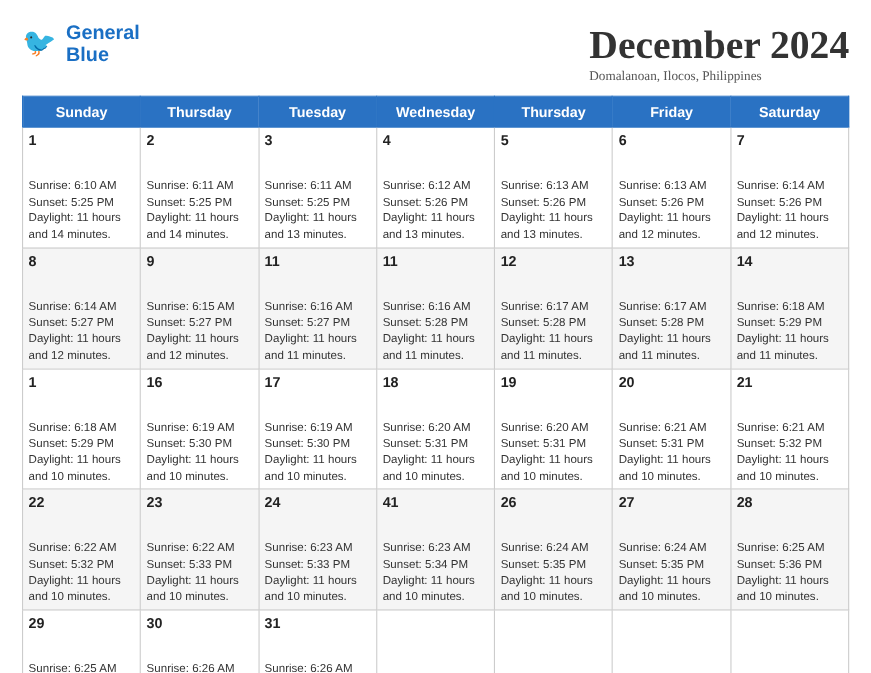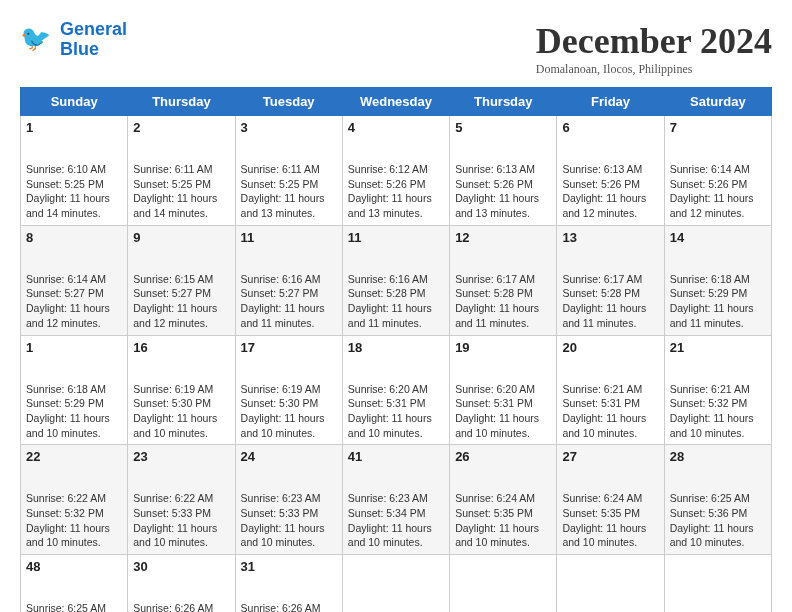--- a/index.html
+++ b/index.html
@@ -240,21 +240,21 @@
           <span class="day-number">27</span>
           <div class="day-info">Sunrise: 6:24 AM<br>Sunset: 5:35 PM<br>Daylight: 11 hours and 10 minutes.</div>
         </td>
         <td>
           <span class="day-number">28</span>
           <div class="day-info">Sunrise: 6:25 AM<br>Sunset: 5:36 PM<br>Daylight: 11 hours and 10 minutes.</div>
         </td>
       </tr>
       <tr class="last-row">
         <td>
-          <span class="day-number">48</span>
+          <span class="day-number">29</span>
           <div class="day-info">Sunrise: 6:25 AM<br>Sunset: 5:36 PM<br>Daylight: 11 hours and 11 minutes.</div>
         </td>
         <td>
           <span class="day-number">30</span>
           <div class="day-info">Sunrise: 6:26 AM<br>Sunset: 5:37 PM<br>Daylight: 11 hours and 11 minutes.</div>
         </td>
         <td>
           <span class="day-number">31</span>
           <div class="day-info">Sunrise: 6:26 AM<br>Sunset: 5:37 PM<br>Daylight: 11 hours and 11 minutes.</div>
         </td>

